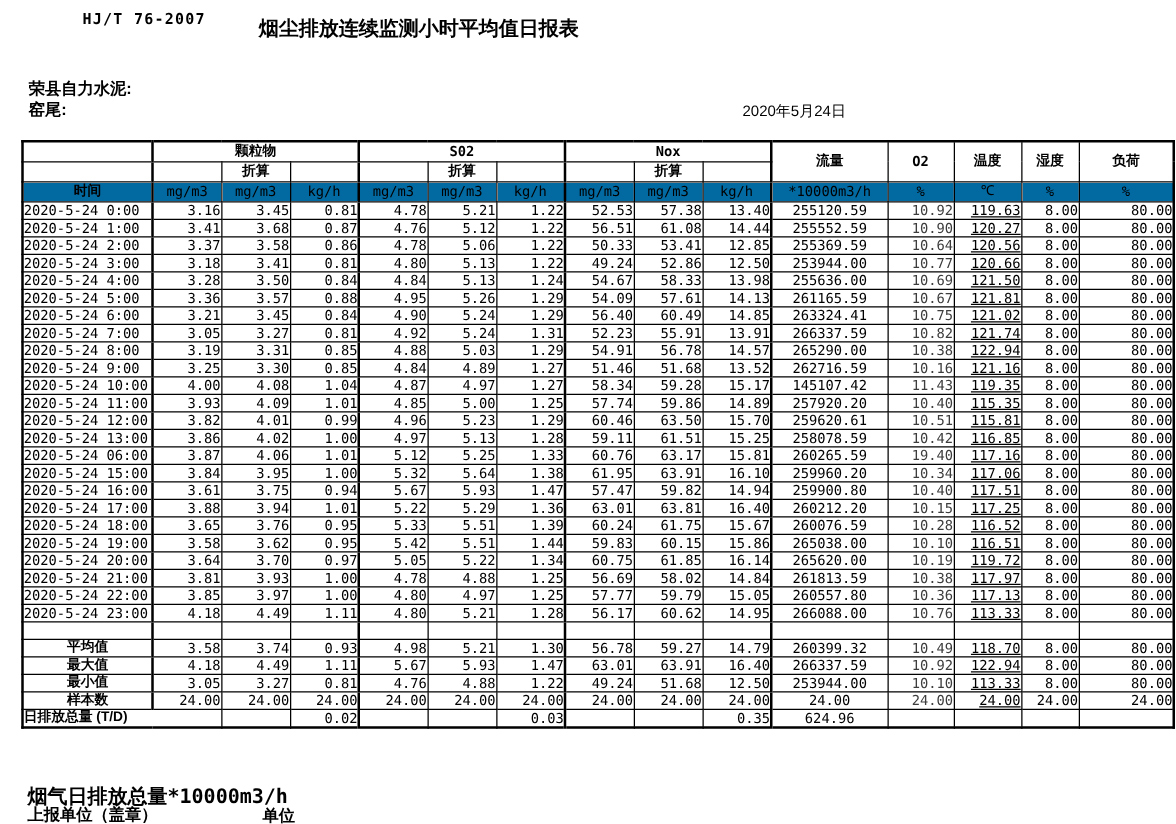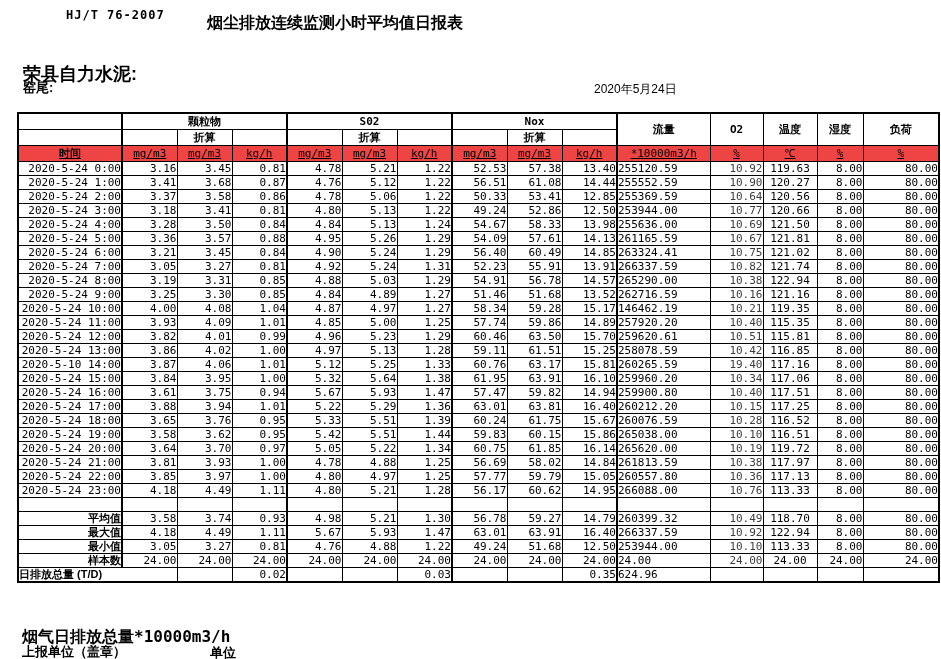--- a/index.html
+++ b/index.html
@@ -14,21 +14,21 @@
     position: absolute; left: 22px; top: 8px;
     font-family: "DejaVu Sans Mono", monospace;
     font-size: 12px; font-weight: bold; letter-spacing: 1px; margin-left: 44px;
   }
   .report-title {
     position: absolute; left: 207px; top: 13px;
     font-size: 16px; font-weight: bold;
   }
   .company-line {
     position: absolute; left: 23px; top: 62px;
-    font-size: 18px; font-weight: bold;
+    font-size: 13px; font-weight: bold;
   }
   .location-line {
     position: absolute; left: 23px; top: 79px;
     font-size: 13px; font-weight: bold;
   }
   .date-line {
     position: absolute; left: 565px; top: 81px;
     font-size: 12px;
     margin-left: 29px;
   }
@@ -40,30 +40,30 @@
   table.report td {
     border: 1px solid #000;
     height: 14px; line-height: 13px;
     padding: 0; overflow: hidden; white-space: nowrap;
     font-size: 11px;
   }
   table.report thead td { height: 16px; }
   .gs { border-left: 2px solid #000 !important; }
   .hdr { font-weight: bold; font-size: 12px; text-align: center; }
   .unit { font-family: "DejaVu Sans Mono", monospace; font-size: 11px; text-align: center; }
-  .green { background: #ef4444; text-decoration: underline; }
+  .green { background: #0369a1; }
   .num { font-family: "DejaVu Sans Mono", monospace; }
-  .c-time  { text-align: right; padding-right: 4px; }
+  .c-time  { text-align: left; padding-right: 4px; }
   .c-val   { text-align: right; padding-right: 12px; }
-  .c-flow  { text-align: left; padding-right: 12px; }
+  .c-flow  { text-align: center; padding-right: 12px; }
   .c-o2    { text-align: right; color: #3d3d3d; font-size: 10px; }
-  .c-temp  { text-align: center; padding-right: 5px; }
+  .c-temp  { text-align: right; padding-right: 5px; text-decoration: underline; }
   .c-humid { text-align: right; padding-right: 5px; }
   .c-load  { text-align: right; padding-right: 10px; }
-  .c-label { text-align: right; padding-right: 3px; font-weight: bold; font-size: 12px; font-family: "Liberation Sans", sans-serif; }
+  .c-label { text-align: center; padding-right: 3px; font-weight: bold; font-size: 12px; font-family: "Liberation Sans", sans-serif; }
   .c-total-label { text-align: left; padding-left: 1px; font-weight: bold; font-size: 12px; font-family: Liberation Sans, sans-serif; }
   .footer-note {
     position: absolute; left: 22px; top: 627px;
     font-size: 13px; font-weight: bold;
   }
   .footer-note .mono { font-family: "DejaVu Sans Mono", monospace; font-size: 16px; }
   .footer-unit-line {
     position: absolute; left: 22px; top: 643px;
     font-size: 13px; font-weight: bold;
   }
@@ -316,22 +316,22 @@
         <td class="num c-time">2020-5-24 10:00</td>
         <td class="num c-val gs">4.00</td>
         <td class="num c-val">4.08</td>
         <td class="num c-val">1.04</td>
         <td class="num c-val gs">4.87</td>
         <td class="num c-val">4.97</td>
         <td class="num c-val">1.27</td>
         <td class="num c-val gs">58.34</td>
         <td class="num c-val">59.28</td>
         <td class="num c-val">15.17</td>
-        <td class="num c-flow gs">146462.19</td>
-        <td class="num c-o2">10.21</td>
+        <td class="num c-flow gs">145107.42</td>
+        <td class="num c-o2">11.43</td>
         <td class="num c-temp">119.35</td>
         <td class="num c-humid">8.00</td>
         <td class="num c-load">80.00</td>
       </tr>
       <tr>
         <td class="num c-time">2020-5-24 11:00</td>
         <td class="num c-val gs">3.93</td>
         <td class="num c-val">4.09</td>
         <td class="num c-val">1.01</td>
         <td class="num c-val gs">4.85</td>
@@ -374,21 +374,21 @@
         <td class="num c-val gs">59.11</td>
         <td class="num c-val">61.51</td>
         <td class="num c-val">15.25</td>
         <td class="num c-flow gs">258078.59</td>
         <td class="num c-o2">10.42</td>
         <td class="num c-temp">116.85</td>
         <td class="num c-humid">8.00</td>
         <td class="num c-load">80.00</td>
       </tr>
       <tr>
-        <td class="num c-time">2020-5-10 14:00</td>
+        <td class="num c-time">2020-5-24 06:00</td>
         <td class="num c-val gs">3.87</td>
         <td class="num c-val">4.06</td>
         <td class="num c-val">1.01</td>
         <td class="num c-val gs">5.12</td>
         <td class="num c-val">5.25</td>
         <td class="num c-val">1.33</td>
         <td class="num c-val gs">60.76</td>
         <td class="num c-val">63.17</td>
         <td class="num c-val">15.81</td>
         <td class="num c-flow gs">260265.59</td>

